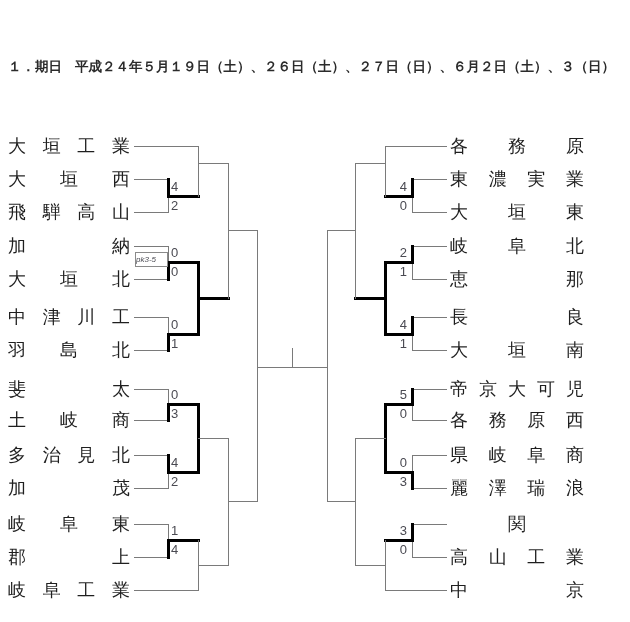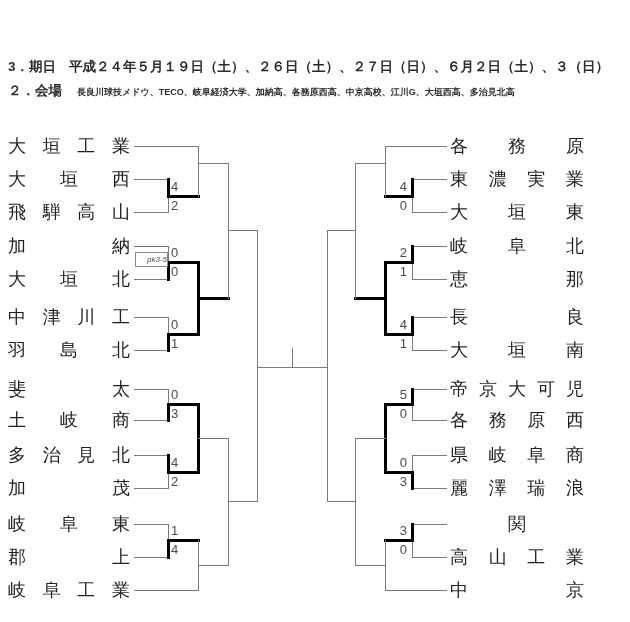--- a/index.html
+++ b/index.html
@@ -16,31 +16,28 @@
   .meta-text{font-size:13.5px;margin-left:13px;font-weight:600;}
   .venue-text{font-size:9px;margin-left:15px;font-weight:600;}
   #bracket{position:absolute;left:0;top:0;width:630px;height:622px;}
   .ln{position:absolute;background:#7a7a7a;}
   .ln.bold{background:#000;}
   .team{position:absolute;display:flex;justify-content:space-between;
     font-size:18px;line-height:24px;color:#1f1f1f;white-space:nowrap;}
   .team.center{justify-content:center;}
   .score{position:absolute;font-size:13px;line-height:15px;color:#4a4a52;}
   .pknote{position:absolute;border:1px solid #8a8a8a;background:#fff;
-    font-size:8px;line-height:13px;text-align:right;color:#4a4a52;z-index:2;font-style:italic;}
+    font-size:8px;line-height:13px;text-align:left;color:#4a4a52;z-index:2;font-style:italic;}
 </style>
 </head>
 <body>
 
 <div class="page">
   <div class="meta" style="top:57px">
-    <span class="meta-label">3．期日</span><span class="meta-text">平成２４年５月１９日（土）、２６日（土）、２７日（日）、６月２日（土）、３（日）</span>
-  </div>
-  <div class="meta" style="top:81px">
-    <span class="meta-label">２．会場</span><span class="meta-text venue-text">長良川球技メドウ、TECO、岐阜経済大学、加納高、各務原西高、中京高校、江川G、大垣西高、多治見北高</span>
+    <span class="meta-label">１．期日</span><span class="meta-text">平成２４年５月１９日（土）、２６日（土）、２７日（日）、６月２日（土）、３（日）</span>
   </div>
   <div id="bracket">
       <div class="team" style="left: 8px; top: 134px; width: 122px;">
         <span>大</span>
         <span>垣</span>
         <span>工</span>
         <span>業</span>
       </div>
       <div class="ln" style="left: 134px; top: 146px; width: 65px; height: 1px;"></div>
       <div class="team" style="left: 8px; top: 167px; width: 122px;">

